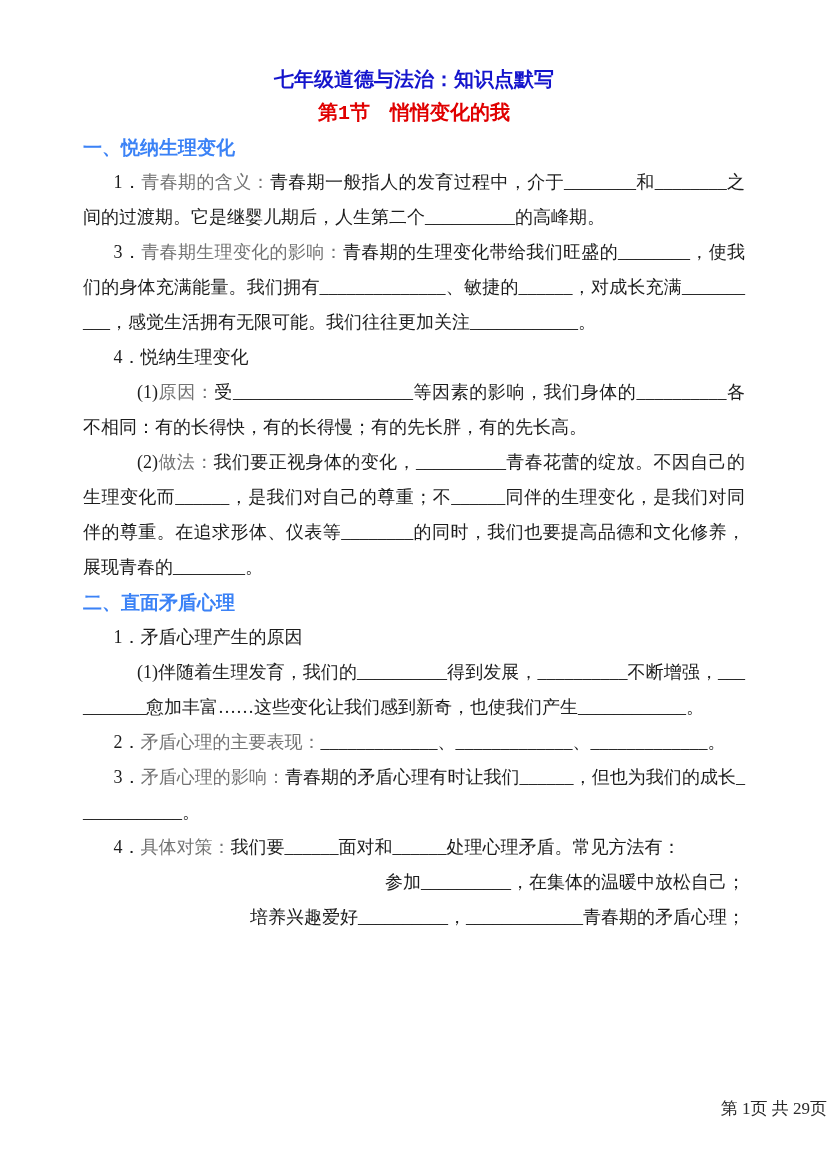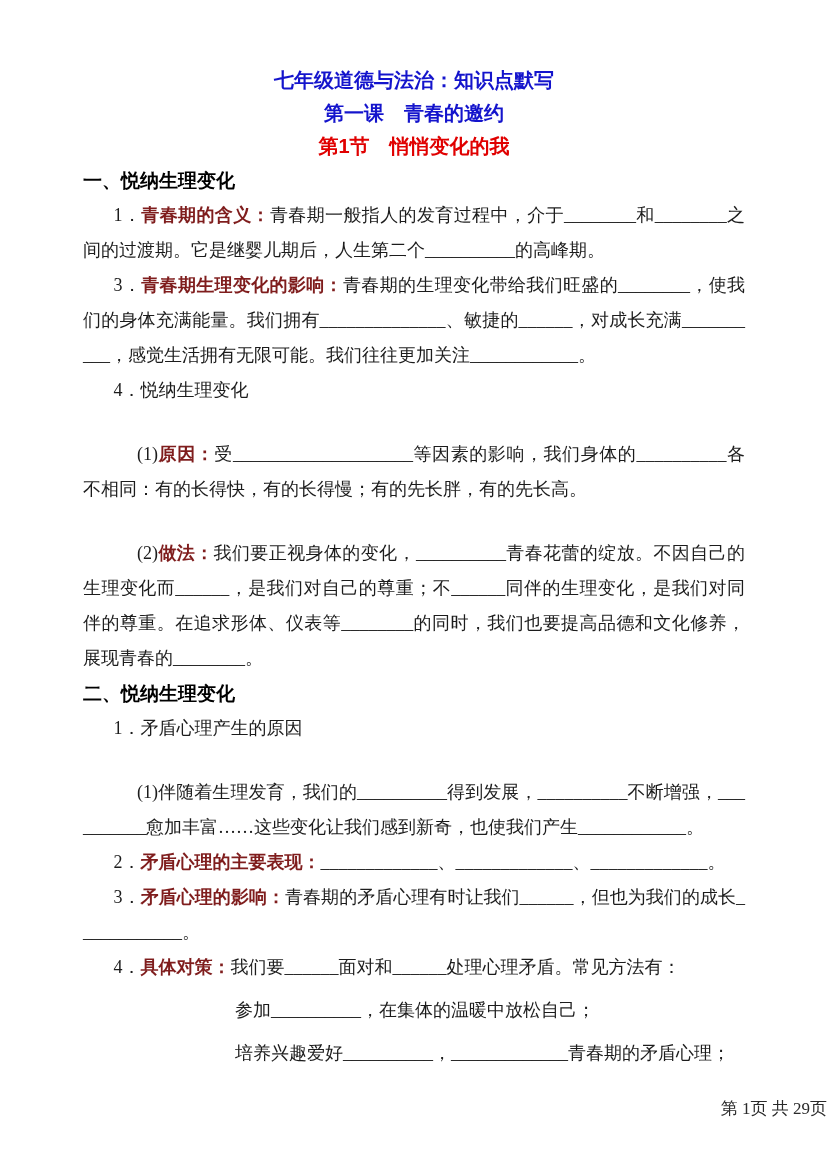--- a/index.html
+++ b/index.html
@@ -14,85 +14,84 @@
     font-family: "Liberation Serif", "DejaVu Serif", serif;
     font-size: 18px;
     color: #1c1c1c;
     overflow: hidden;
   }
   .title-line {
     text-align: center;
     font-weight: bold;
     font-size: 20px;
     line-height: 33px;
-    font-family: Liberation Sans, sans-serif;
+    font-family: Liberation Mono, monospace;
   }
   .t-blue { color: #1414cc; }
   .t-red  { color: #e00000; }
   .sec-heading {
     font-weight: bold;
-    color: #000000;
+    color: #3b82f6;
     line-height: 35px;
     font-size: 19px;
     font-family: "Liberation Sans", "DejaVu Sans", sans-serif;
   }
   p.body-para {
     margin: 0;
     line-height: 35px;
     text-align: justify;
     word-break: break-all;
   }
   p.indent-item { text-indent: 1.7em; }
-  p.indent-sub  { text-indent: 3em; margin-top: 29px; }
+  p.indent-sub  { text-indent: 3em; }
   .lead {
-    font-weight: bold;
-    color: #7f1d1d;
+    font-weight: normal;
+    color: #737373;
     font-family: "Liberation Sans", "DejaVu Sans", sans-serif;
   }
   p.method-line {
-    margin: 8px;
+    margin: 0;
     line-height: 35px;
     padding-left: 144px;
-    text-align: left;
+    text-align: right;
     word-break: break-all;
   }
   .footer {
     position: absolute;
     left: 0;
     bottom: 50px;
     width: 100%;
     text-align: right;
     font-size: 17px;
     color: #2a2a2a;
     line-height: 20px;
   }
 </style>
 </head>
 <body>
 
 <div class="page">
 
   <div class="title-line t-blue">七年级道德与法治：知识点默写</div>
-  <div class="title-line t-blue">第一课　青春的邀约</div>
   <div class="title-line t-red">第1节　悄悄变化的我</div>
 
   <div class="sec-heading">一、悦纳生理变化</div>
 
   <p class="body-para indent-item"><span>1．</span><span class="lead">青春期的含义：</span><span>青春期一般指人的发育过程中，介于________和________之间的过渡期。它是继婴儿期后，人生第二个__________的高峰期。</span></p>
 
 
   <p class="body-para indent-item"><span>3．</span><span class="lead">青春期生理变化的影响：</span><span>青春期的生理变化带给我们旺盛的________，使我们的身体充满能量。我们拥有______________、敏捷的______，对成长充满__________，感觉生活拥有无限可能。我们往往更加关注____________。</span></p>
 
   <p class="body-para indent-item"><span>4．</span><span>悦纳生理变化</span></p>
 
   <p class="body-para indent-sub"><span>(1)</span><span class="lead">原因：</span><span>受____________________等因素的影响，我们身体的__________各不相同：有的长得快，有的长得慢；有的先长胖，有的先长高。</span></p>
 
   <p class="body-para indent-sub"><span>(2)</span><span class="lead">做法：</span><span>我们要正视身体的变化，__________青春花蕾的绽放。不因自己的生理变化而______，是我们对自己的尊重；不______同伴的生理变化，是我们对同伴的尊重。在追求形体、仪表等________的同时，我们也要提高品德和文化修养，展现青春的________。</span></p>
 
-  <div class="sec-heading">二、悦纳生理变化</div>
+  <div class="sec-heading">二、直面矛盾心理</div>
 
   <p class="body-para indent-item"><span>1．</span><span>矛盾心理产生的原因</span></p>
 
   <p class="body-para indent-sub"><span>(1)</span><span>伴随着生理发育，我们的__________得到发展，__________不断增强，__________愈加丰富……这些变化让我们感到新奇，也使我们产生____________。</span></p>
 
 
   <p class="body-para indent-item"><span>2．</span><span class="lead">矛盾心理的主要表现：</span><span>_____________、_____________、_____________。</span></p>
 
   <p class="body-para indent-item"><span>3．</span><span class="lead">矛盾心理的影响：</span><span>青春期的矛盾心理有时让我们______，但也为我们的成长____________。</span></p>
 

